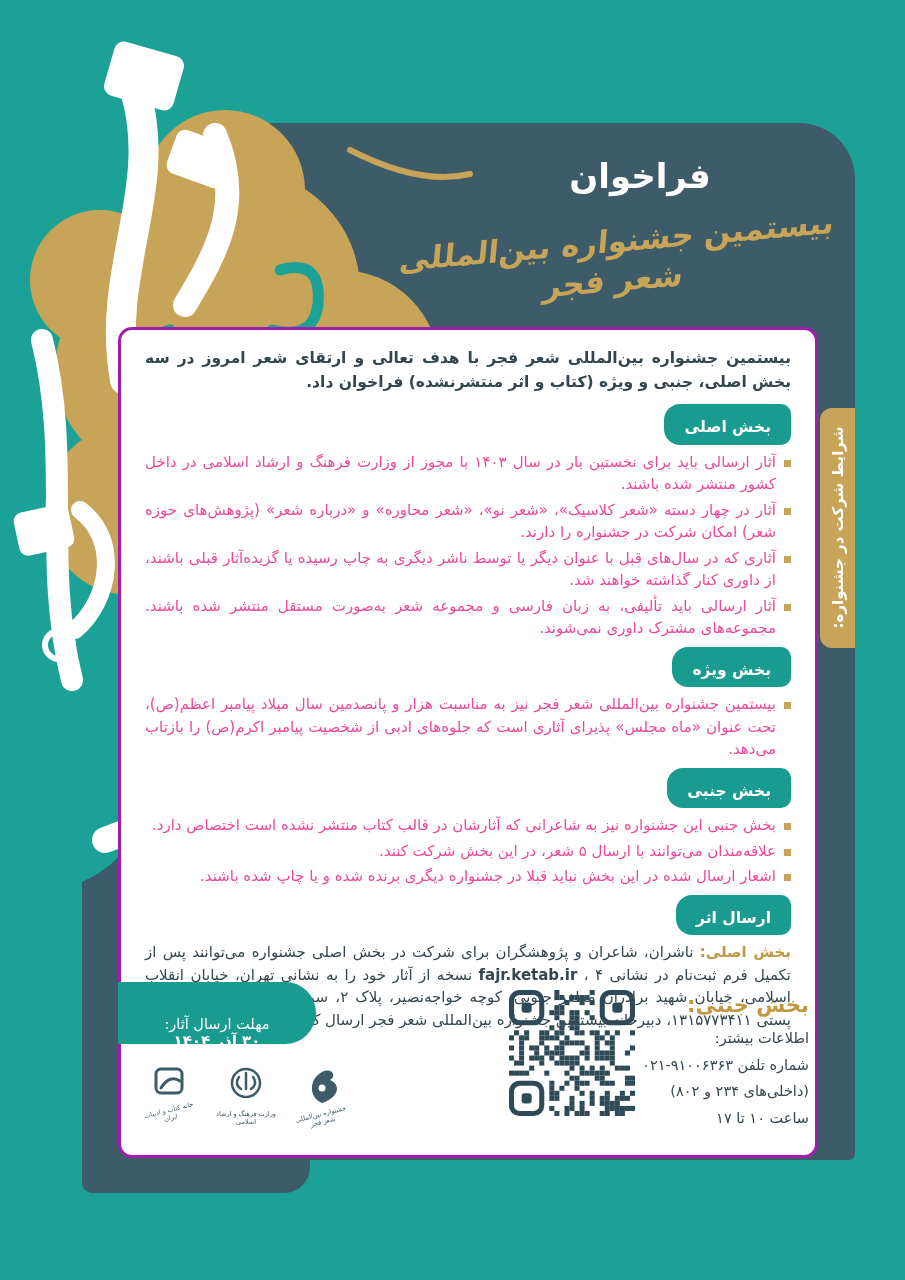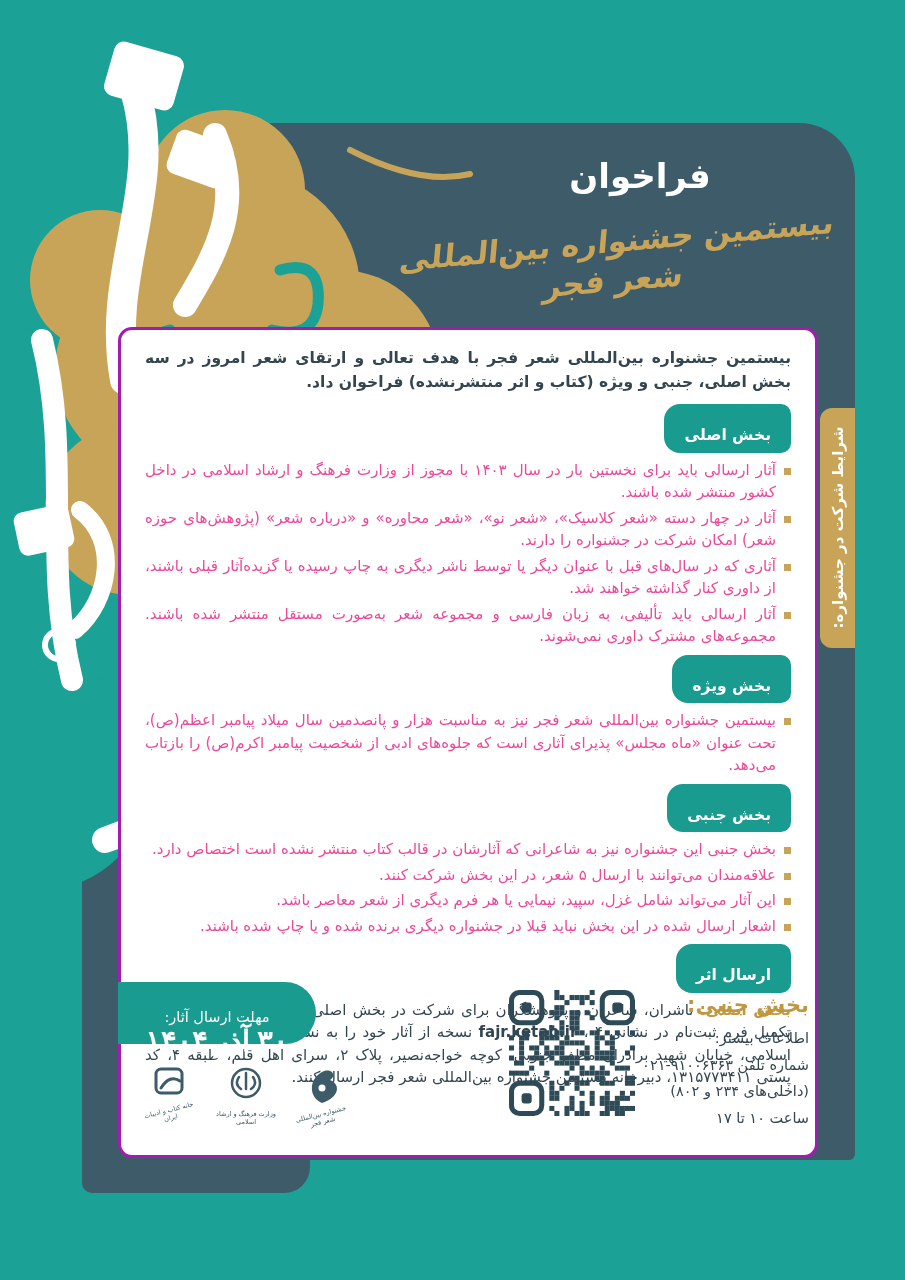--- a/index.html
+++ b/index.html
@@ -46,40 +46,40 @@
     background:#ffffff;border:3px solid #a21caf;border-radius:14px;
     padding:16px 24px 0 24px;
   }
   .intro{
     font-size:15.5px;font-weight:bold;color:#33464F;line-height:1.55;
     text-align:justify;margin:0 0 10px 0;
   }
   .pill{
     display:inline-block;background:#199B8F;color:#ffffff;
     font-weight:bold;font-size:15.5px;line-height:1;
-    padding:24px 20px 9px 20px;border-radius:16px 10px 10px 16px;
+    padding:16px 20px 9px 20px;border-radius:16px 10px 10px 16px;
     margin:0 0 6px 0;
   }
   .section{margin-bottom:7px;}
   ul.blist{list-style:none;margin:0;padding:0;}
   li.bullet{display:flex;gap:8px;margin-bottom:3px;}
   .sq{flex:0 0 auto;width:7px;height:7px;background:#C8A458;margin-top:9px;}
   .bt{flex:1;font-size:15px;color:#ec4899;line-height:1.5;text-align:justify;}
   .subpara{font-size:15px;color:#33464F;line-height:1.5;text-align:justify;margin:0;}
   .gold-label{color:#C0983F;font-weight:bold;}
   .url{font-weight:bold;color:#33464F;text-decoration:none;direction:ltr;unicode-bidi:embed;}
   
   .deadline-pill{
     position:absolute;left:-3px;top:652px;width:198px;height:62px;
     background:#199B8F;border-radius:0 32px 32px 0;
     color:#ffffff;text-align:center;
     display:flex;flex-direction:column;justify-content:center;gap:2px;
   }
   .deadline-label{font-size:14.5px;line-height:1;margin-top:40px;}
-  .deadline-date{font-size:29px;font-weight:bold;line-height:1;font-family:Liberation Serif, serif;}
+  .deadline-date{font-size:15px;font-weight:bold;line-height:1;}
   .qr-box{position:absolute;left:388px;top:660px;width:126px;height:126px;}
   .contact{
     position:absolute;right:6px;top:656px;width:190px;
     font-size:14.5px;color:#33464F;line-height:1.85;text-align:right;
   }
   .contact .gold-label{font-size:21px;}
   .logos-row{
     position:absolute;left:18px;top:736px;width:220px;height:78px;
     direction:ltr;display:flex;align-items:flex-start;gap:14px;
   }
@@ -198,24 +198,20 @@
   <div class="section">
     <span class="pill">بخش جنبی</span>
     <ul class="blist">
       <li class="bullet">
           <span class="sq"></span>
           <span class="bt">بخش جنبی این جشنواره نیز به شاعرانی که آثارشان در قالب کتاب منتشر نشده است اختصاص دارد.</span>
         </li>
       <li class="bullet">
           <span class="sq"></span>
           <span class="bt">علاقه‌مندان می‌توانند با ارسال ۵ شعر، در این بخش شرکت کنند.</span>
-        </li>
-      <li class="bullet">
-          <span class="sq"></span>
-          <span class="bt">این آثار می‌تواند شامل غزل، سپید، نیمایی یا هر فرم دیگری از شعر معاصر باشد.</span>
         </li>
       <li class="bullet">
           <span class="sq"></span>
           <span class="bt">اشعار ارسال شده در این بخش نباید قبلا در جشنواره دیگری برنده شده و یا چاپ شده باشند.</span>
         </li>
     </ul>
   </div>
 
   <div class="section">
     <span class="pill">ارسال اثر</span>

